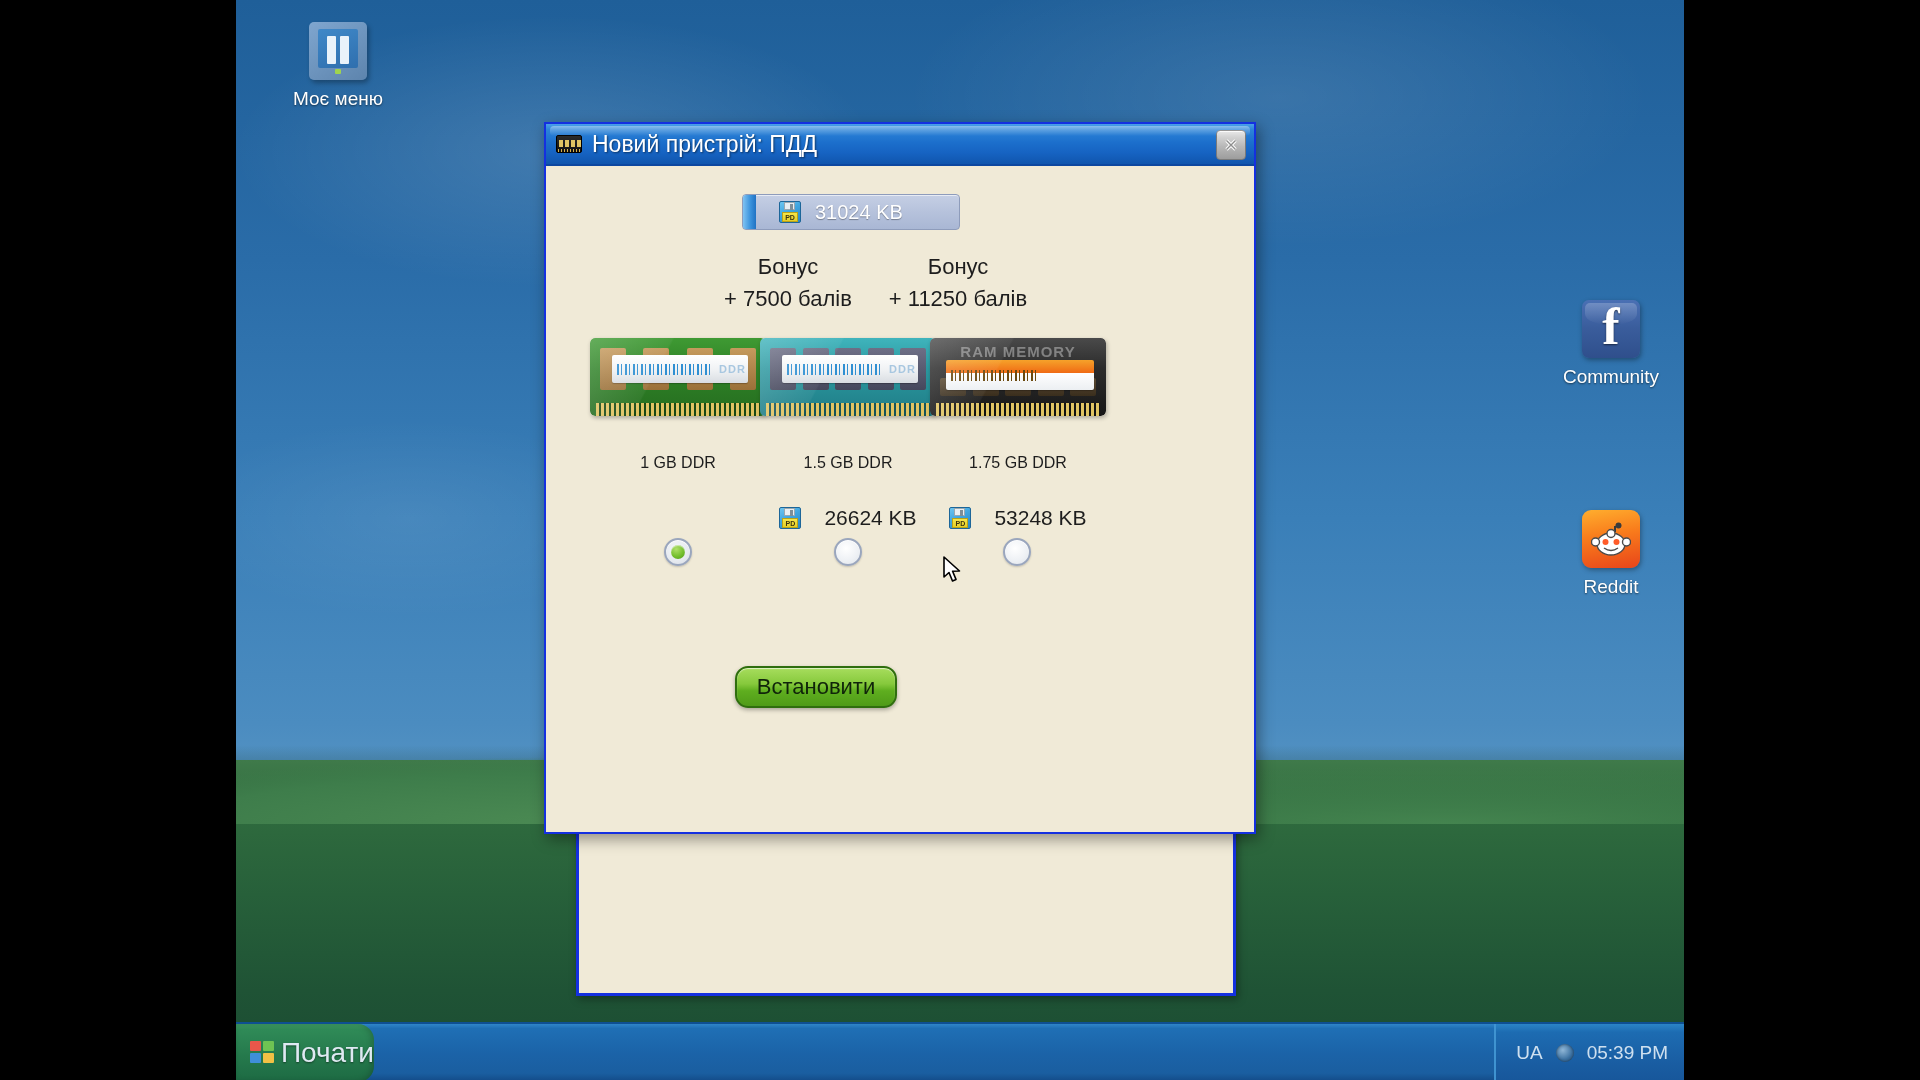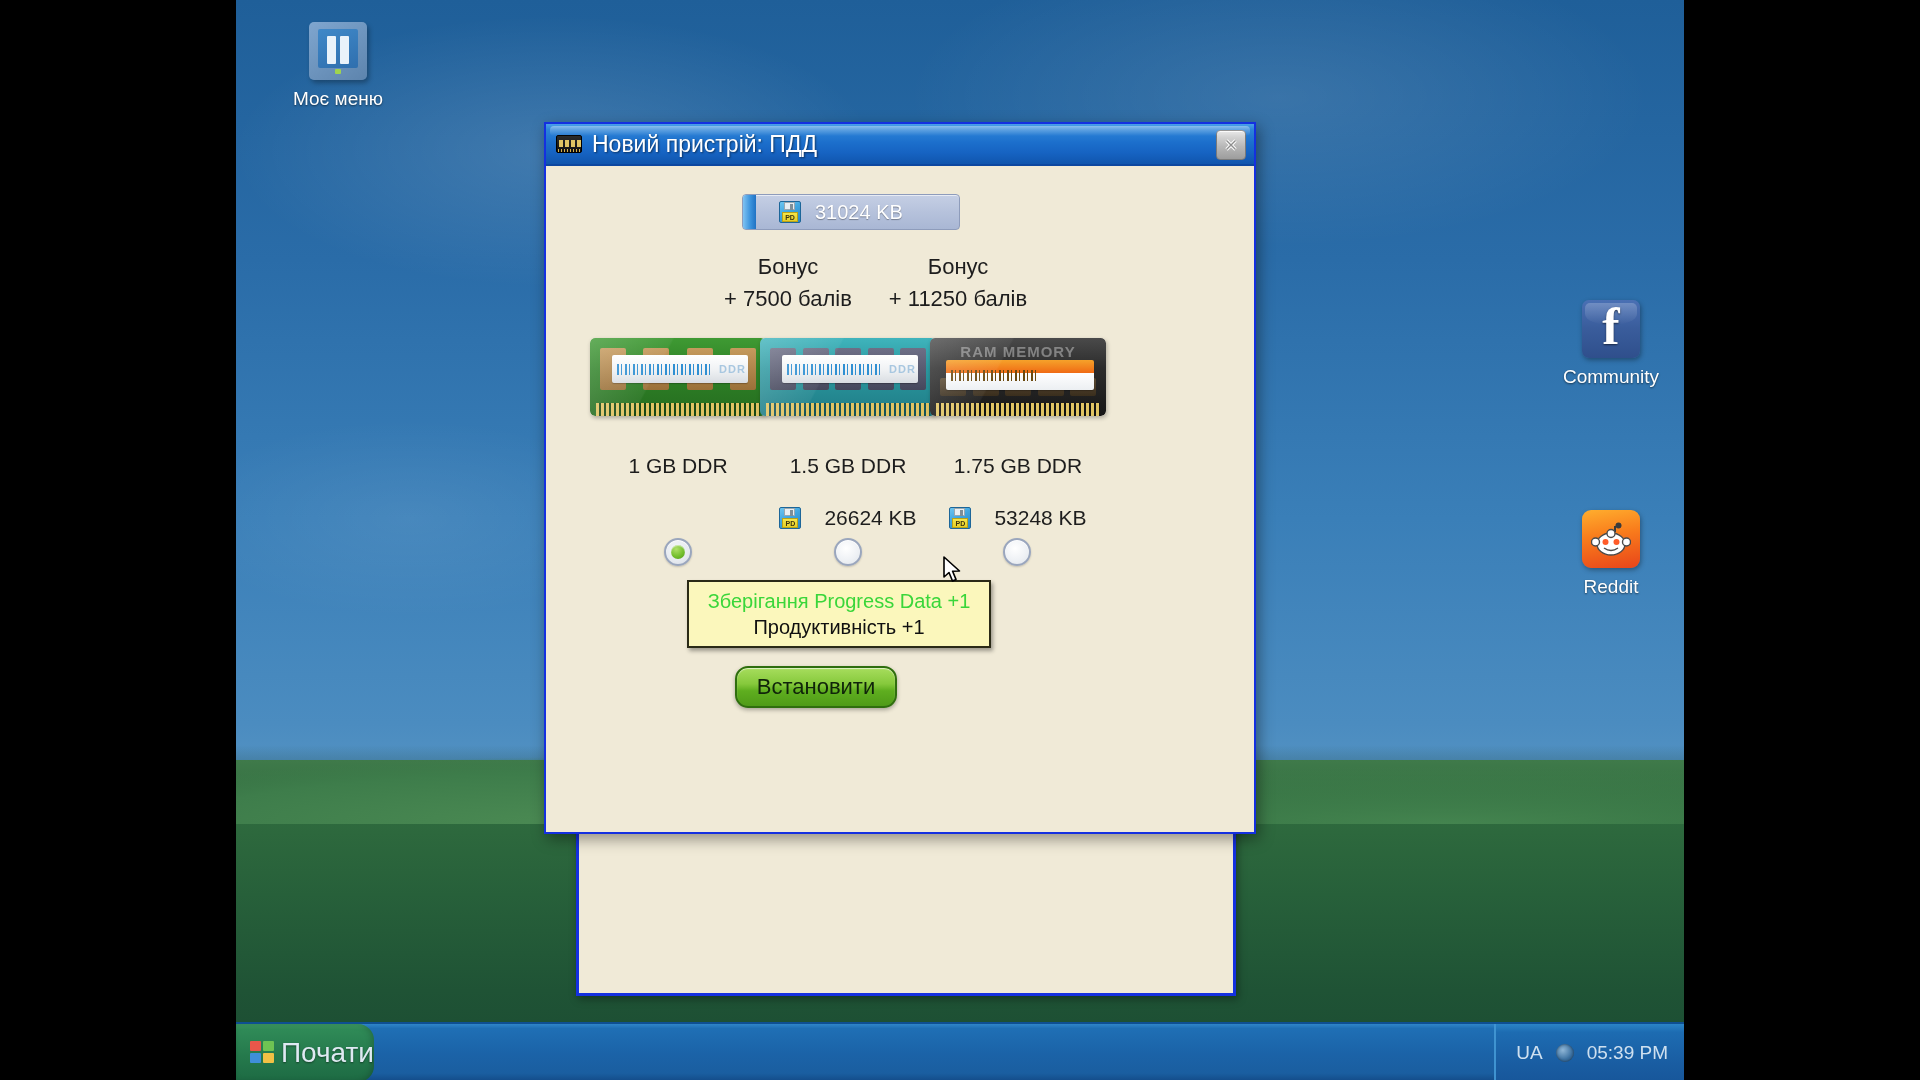--- a/index.html
+++ b/index.html
@@ -281,21 +281,21 @@
     background: repeating-linear-gradient(90deg, #e0c463 0 3px, rgba(0,0,0,0.35) 3px 5px);
   }
   .ram .gloss {
     position: absolute; inset: 0;
     background: linear-gradient(118deg, rgba(255,255,255,0.20) 0%, rgba(255,255,255,0.05) 38%, rgba(255,255,255,0) 39%);
   }
 
   
   .opt-name {
     position: absolute; width: 220px; text-align: center;
-    font-size: 21px; color: #1d1d1d;
+    font-size: 16px; color: #1d1d1d;
   }
   .opt-price {
     position: absolute; width: 220px;
     display: flex; align-items: center; justify-content: center; gap: 23px;
     font-size: 21px; color: #1d1d1d;
   }
   .radio {
     position: absolute; width: 28px; height: 28px; border-radius: 50%;
     background: radial-gradient(circle at 42% 35%, #ffffff, #eef1f5 58%, #dfe4ea 100%);
     border: 2px solid #9aa6bd;
@@ -497,24 +497,20 @@
             </span>
             <span class="label">PD</span>
         </span>
         <span>53248 KB</span>
       </div>
 
       <div class="radio sel" style="left:118px; top:372px;"></div>
       <div class="radio" style="left:288px; top:372px;"></div>
       <div class="radio" style="left:457px; top:372px;"></div>
 
-      <div id="tooltip">
-        <span class="line1">Зберігання Progress Data  +1</span>
-        <span class="line2">Продуктивність  +1</span>
-      </div>
 
       <div id="install-button">
         <span>Встановити</span>
       </div>
 
       <svg class="cursor" style="left:397px; top:390px;" viewBox="0 0 22 30">
         <path d="M1 1 L1 21 L6 16.5 L9.5 25 L13 23.4 L9.6 15.2 L16.5 15 Z" fill="#ffffff" stroke="#000000" stroke-width="1.6" stroke-linejoin="round"></path>
       </svg>
     </div>
   </div>

